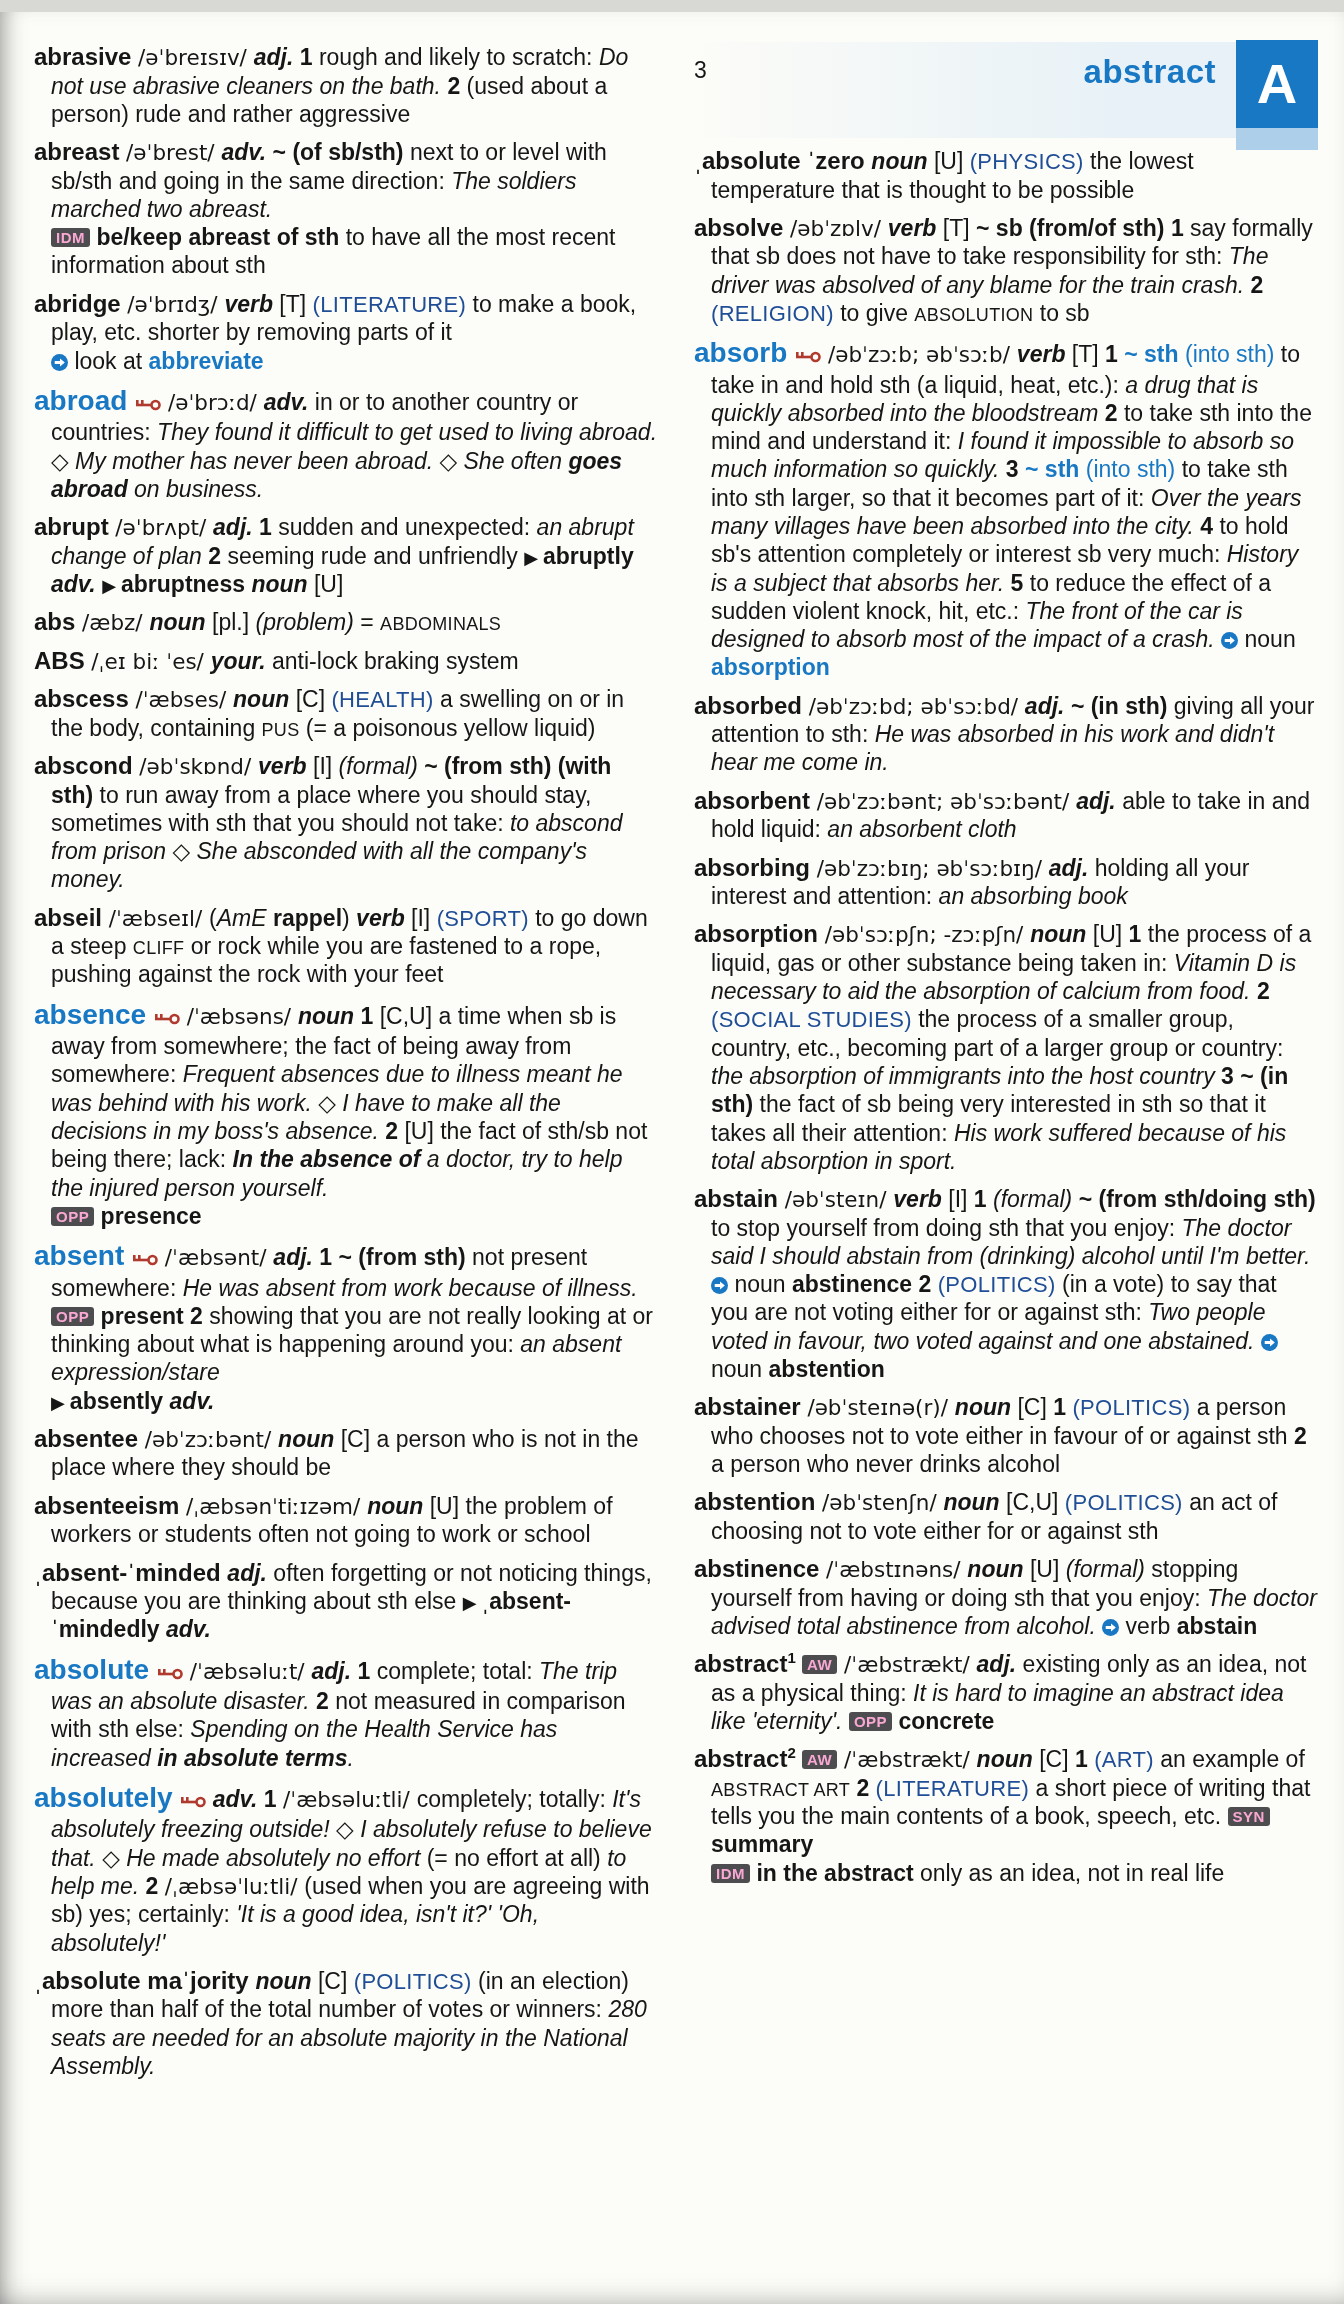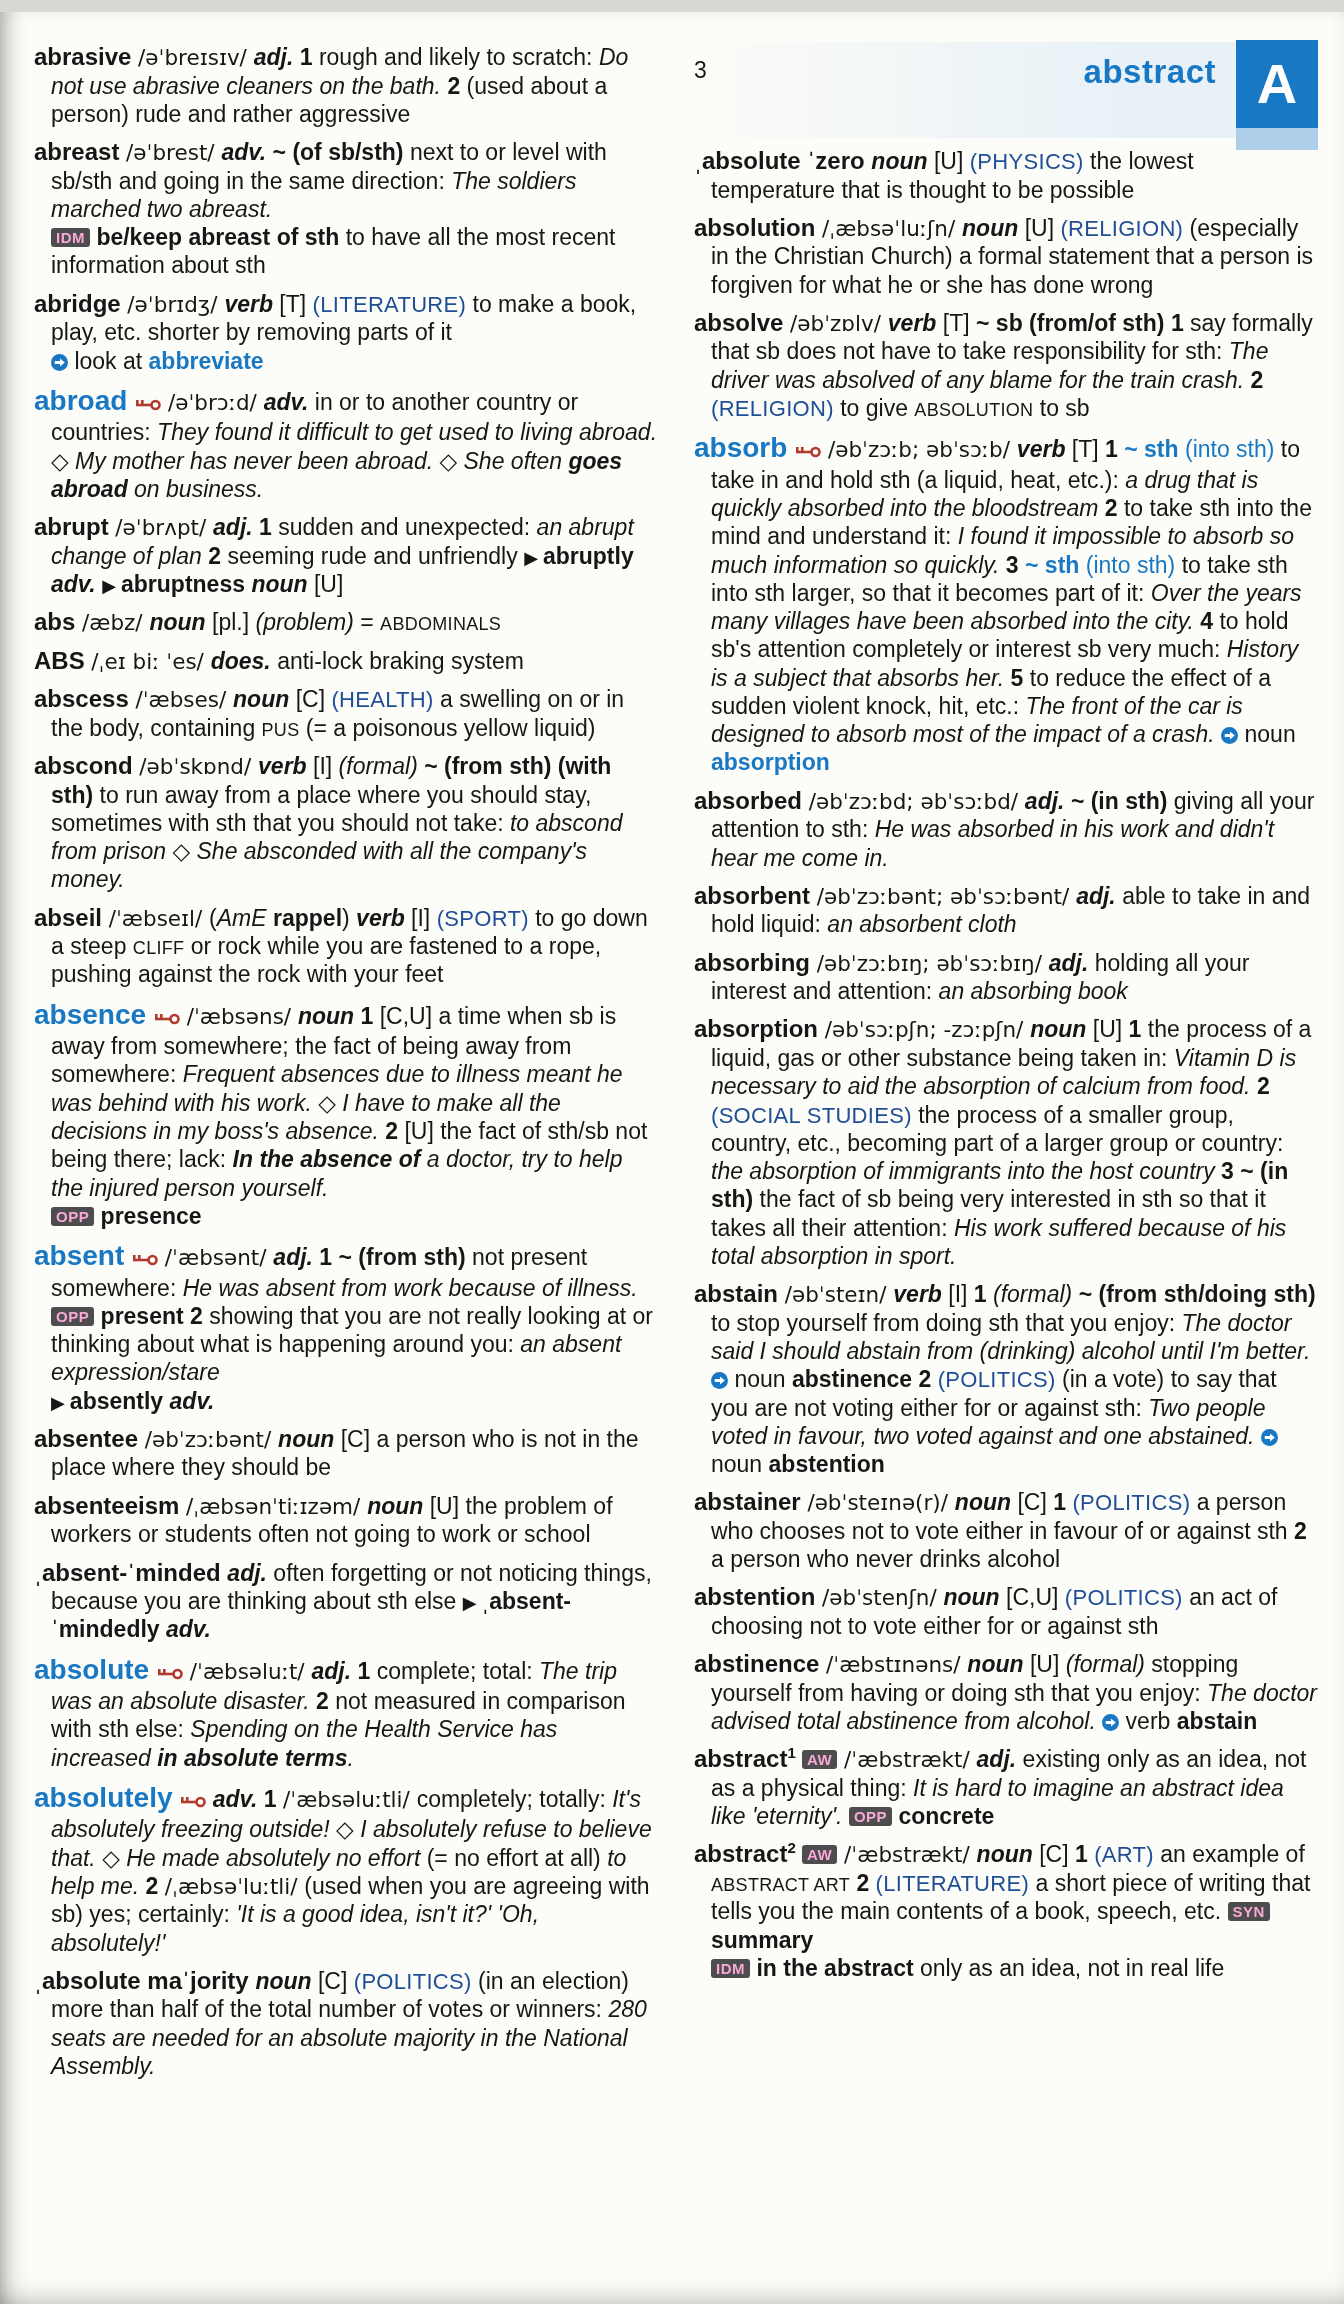--- a/index.html
+++ b/index.html
@@ -84,21 +84,21 @@
               <path d="M3.5 6.7h5V4.2L13 8l-4.5 3.8V9.3h-5z" fill="#ffffff"></path>
             </svg></span><span class="r-pl"> look at </span><span class="r-blub">abbreviate</span></div>
         <div class="entry"><span class="r-hwb">abroad </span><span class="key-icon"><svg viewBox="0 0 26 12" width="26" height="12">
               <circle cx="20.5" cy="6" r="4" fill="none" stroke="#b03a2e" stroke-width="2.6"></circle>
               <rect x="1" y="4.7" width="15" height="2.6" fill="#b03a2e"></rect>
               <rect x="1" y="1" width="2.6" height="6" fill="#b03a2e"></rect>
               <rect x="6" y="1" width="2.6" height="6" fill="#b03a2e"></rect>
             </svg></span><span class="r-ph"> /əˈbrɔːd/ </span><span class="r-pos">adv. </span><span class="r-pl">in or to another country or countries: </span><span class="r-i">They found it difficult to get used to living abroad. ◇ My mother has never been abroad. ◇ She often </span><span class="r-bi">goes abroad </span><span class="r-i">on business.</span></div>
         <div class="entry"><span class="r-hw">abrupt </span><span class="r-ph">/əˈbrʌpt/ </span><span class="r-pos">adj. </span><span class="r-num">1 </span><span class="r-pl">sudden and unexpected: </span><span class="r-i">an abrupt change of plan </span><span class="r-num">2 </span><span class="r-pl">seeming rude and unfriendly </span><span class="r-tri">▶ </span><span class="r-b">abruptly </span><span class="r-pos">adv. </span><span class="r-tri">▶ </span><span class="r-b">abruptness </span><span class="r-pos">noun </span><span class="r-gr">[U]</span></div>
         <div class="entry"><span class="r-hw">abs </span><span class="r-ph">/æbz/ </span><span class="r-pos">noun </span><span class="r-gr">[pl.] </span><span class="r-i">(problem) </span><span class="r-pl">= </span><span class="r-sc">ABDOMINALS</span></div>
-        <div class="entry"><span class="r-hw">ABS </span><span class="r-ph">/ˌeɪ biː ˈes/ </span><span class="r-pos">does. </span><span class="r-pl">anti-lock braking system</span></div>
+        <div class="entry"><span class="r-hw">ABS </span><span class="r-ph">/ˌeɪ biː ˈes/ </span><span class="r-pos">your. </span><span class="r-pl">anti-lock braking system</span></div>
         <div class="entry"><span class="r-hw">abscess </span><span class="r-ph">/ˈæbses/ </span><span class="r-pos">noun </span><span class="r-gr">[C] </span><span class="r-lb">(HEALTH)</span><span class="r-pl"> a swelling on or in the body, containing </span><span class="r-sc">PUS</span><span class="r-pl"> (= a poisonous yellow liquid)</span></div>
         <div class="entry"><span class="r-hw">abscond </span><span class="r-ph">/əbˈskɒnd/ </span><span class="r-pos">verb </span><span class="r-gr">[I] </span><span class="r-i">(formal) </span><span class="r-b">~ (from sth) (with sth) </span><span class="r-pl">to run away from a place where you should stay, sometimes with sth that you should not take: </span><span class="r-i">to abscond from prison ◇ She absconded with all the company's money.</span></div>
         <div class="entry"><span class="r-hw">abseil </span><span class="r-ph">/ˈæbseɪl/ </span><span class="r-pl">(</span><span class="r-i">AmE </span><span class="r-b">rappel</span><span class="r-pl">) </span><span class="r-pos">verb </span><span class="r-gr">[I] </span><span class="r-lb">(SPORT)</span><span class="r-pl"> to go down a steep </span><span class="r-sc">CLIFF</span><span class="r-pl"> or rock while you are fastened to a rope, pushing against the rock with your feet</span></div>
         <div class="entry"><span class="r-hwb">absence </span><span class="key-icon"><svg viewBox="0 0 26 12" width="26" height="12">
               <circle cx="20.5" cy="6" r="4" fill="none" stroke="#b03a2e" stroke-width="2.6"></circle>
               <rect x="1" y="4.7" width="15" height="2.6" fill="#b03a2e"></rect>
               <rect x="1" y="1" width="2.6" height="6" fill="#b03a2e"></rect>
               <rect x="6" y="1" width="2.6" height="6" fill="#b03a2e"></rect>
             </svg></span><span class="r-ph"> /ˈæbsəns/ </span><span class="r-pos">noun </span><span class="r-num">1 </span><span class="r-gr">[C,U] </span><span class="r-pl">a time when sb is away from somewhere; the fact of being away from somewhere: </span><span class="r-i">Frequent absences due to illness meant he was behind with his work. ◇ I have to make all the decisions in my boss's absence. </span><span class="r-num">2 </span><span class="r-gr">[U] </span><span class="r-pl">the fact of sth/sb not being there; lack: </span><span class="r-bi">In the absence of </span><span class="r-i">a doctor, try to help the injured person yourself.</span><br><span class="tagbox">OPP</span><span class="r-b"> presence</span></div>
         <div class="entry"><span class="r-hwb">absent </span><span class="key-icon"><svg viewBox="0 0 26 12" width="26" height="12">
@@ -129,21 +129,20 @@
       <div class="col-header">
         <span class="page-num">3</span>
         <span class="guide">abstract</span>
         <span class="tab-wrap">
           <span class="tab">A</span>
           <span class="tab-shade"></span>
         </span>
       </div>
       <div id="col-right-entries">
           <div class="entry"><span class="r-hw">ˌabsolute ˈzero </span><span class="r-pos">noun </span><span class="r-gr">[U] </span><span class="r-lb">(PHYSICS)</span><span class="r-pl"> the lowest temperature that is thought to be possible</span></div>
-          <div class="entry"><span class="r-hw">absolution </span><span class="r-ph">/ˌæbsəˈluːʃn/ </span><span class="r-pos">noun </span><span class="r-gr">[U] </span><span class="r-lb">(RELIGION)</span><span class="r-pl"> (especially in the Christian Church) a formal statement that a person is forgiven for what he or she has done wrong</span></div>
           <div class="entry"><span class="r-hw">absolve </span><span class="r-ph">/əbˈzɒlv/ </span><span class="r-pos">verb </span><span class="r-gr">[T] </span><span class="r-b">~ sb (from/of sth) </span><span class="r-num">1 </span><span class="r-pl">say formally that sb does not have to take responsibility for sth: </span><span class="r-i">The driver was absolved of any blame for the train crash. </span><span class="r-num">2 </span><span class="r-lb">(RELIGION)</span><span class="r-pl"> to give </span><span class="r-sc">ABSOLUTION</span><span class="r-pl"> to sb</span></div>
           <div class="entry"><span class="r-hwb">absorb </span><span class="key-icon"><svg viewBox="0 0 26 12" width="26" height="12">
                 <circle cx="20.5" cy="6" r="4" fill="none" stroke="#b03a2e" stroke-width="2.6"></circle>
                 <rect x="1" y="4.7" width="15" height="2.6" fill="#b03a2e"></rect>
                 <rect x="1" y="1" width="2.6" height="6" fill="#b03a2e"></rect>
                 <rect x="6" y="1" width="2.6" height="6" fill="#b03a2e"></rect>
               </svg></span><span class="r-ph"> /əbˈzɔːb; əbˈsɔːb/ </span><span class="r-pos">verb </span><span class="r-gr">[T] </span><span class="r-num">1 </span><span class="r-blub">~ sth </span><span class="r-blu">(into sth) </span><span class="r-pl">to take in and hold sth (a liquid, heat, etc.): </span><span class="r-i">a drug that is quickly absorbed into the bloodstream </span><span class="r-num">2 </span><span class="r-pl">to take sth into the mind and understand it: </span><span class="r-i">I found it impossible to absorb so much information so quickly. </span><span class="r-num">3 </span><span class="r-blub">~ sth </span><span class="r-blu">(into sth) </span><span class="r-pl">to take sth into sth larger, so that it becomes part of it: </span><span class="r-i">Over the years many villages have been absorbed into the city. </span><span class="r-num">4 </span><span class="r-pl">to hold sb's attention completely or interest sb very much: </span><span class="r-i">History is a subject that absorbs her. </span><span class="r-num">5 </span><span class="r-pl">to reduce the effect of a sudden violent knock, hit, etc.: </span><span class="r-i">The front of the car is designed to absorb most of the impact of a crash. </span><span class="arr-icon"><svg viewBox="0 0 16 16" width="17" height="17">
                 <circle cx="8" cy="8" r="8" fill="#1878c4"></circle>
                 <path d="M3.5 6.7h5V4.2L13 8l-4.5 3.8V9.3h-5z" fill="#ffffff"></path>
               </svg></span><span class="r-pl"> noun </span><span class="r-blub">absorption</span></div>

